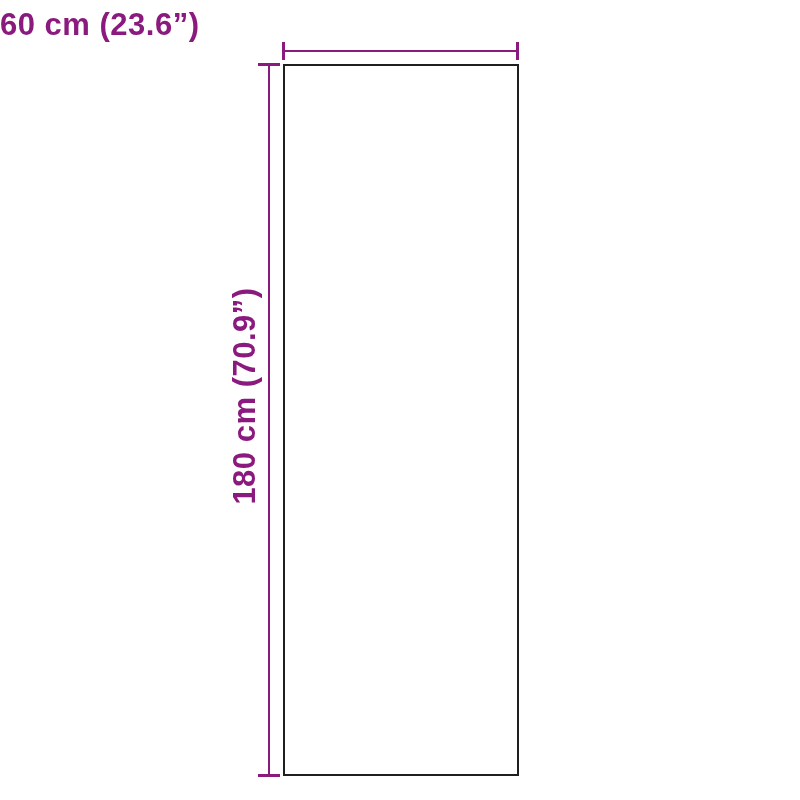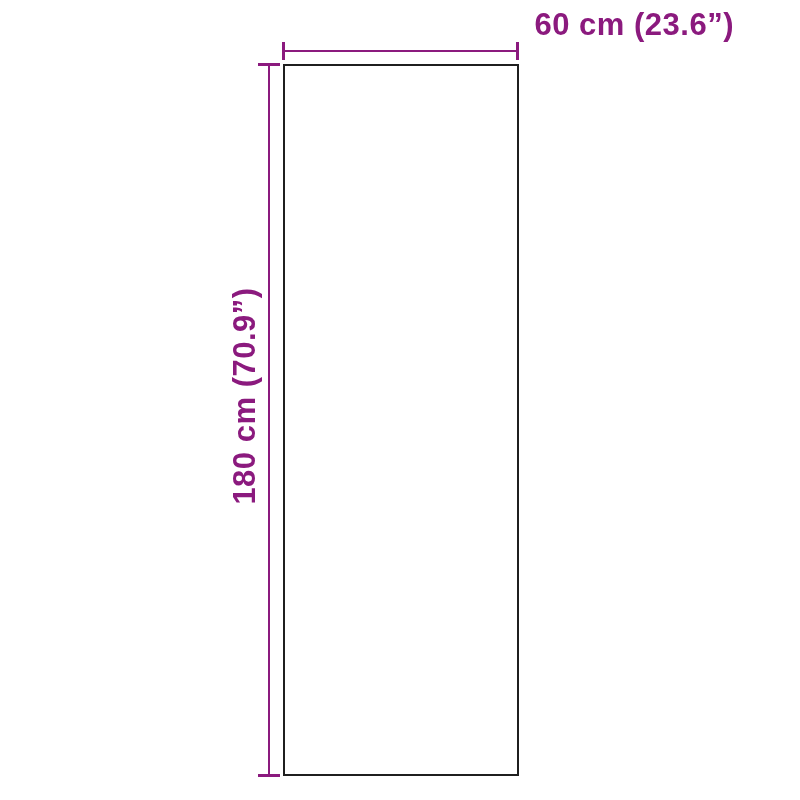--- a/index.html
+++ b/index.html
@@ -45,21 +45,21 @@
     top: 42px;
     background: var(--dim-color);
   }
   .dim-tick-v.left  { left: 282px; }
   .dim-tick-v.right { left: 516px; }
   .dim-label-top {
     position: absolute;
     left: 0;
     top: 7px;
     width: 734px;
-    text-align: right;
+    text-align: left;
     font-size: 31px;
     font-weight: 700;
     color: var(--dim-color);
     letter-spacing: 0.5px;
     white-space: nowrap;
   }
   .dim-line-v {
     position: absolute;
     left: 268px;
     top: 64px;

